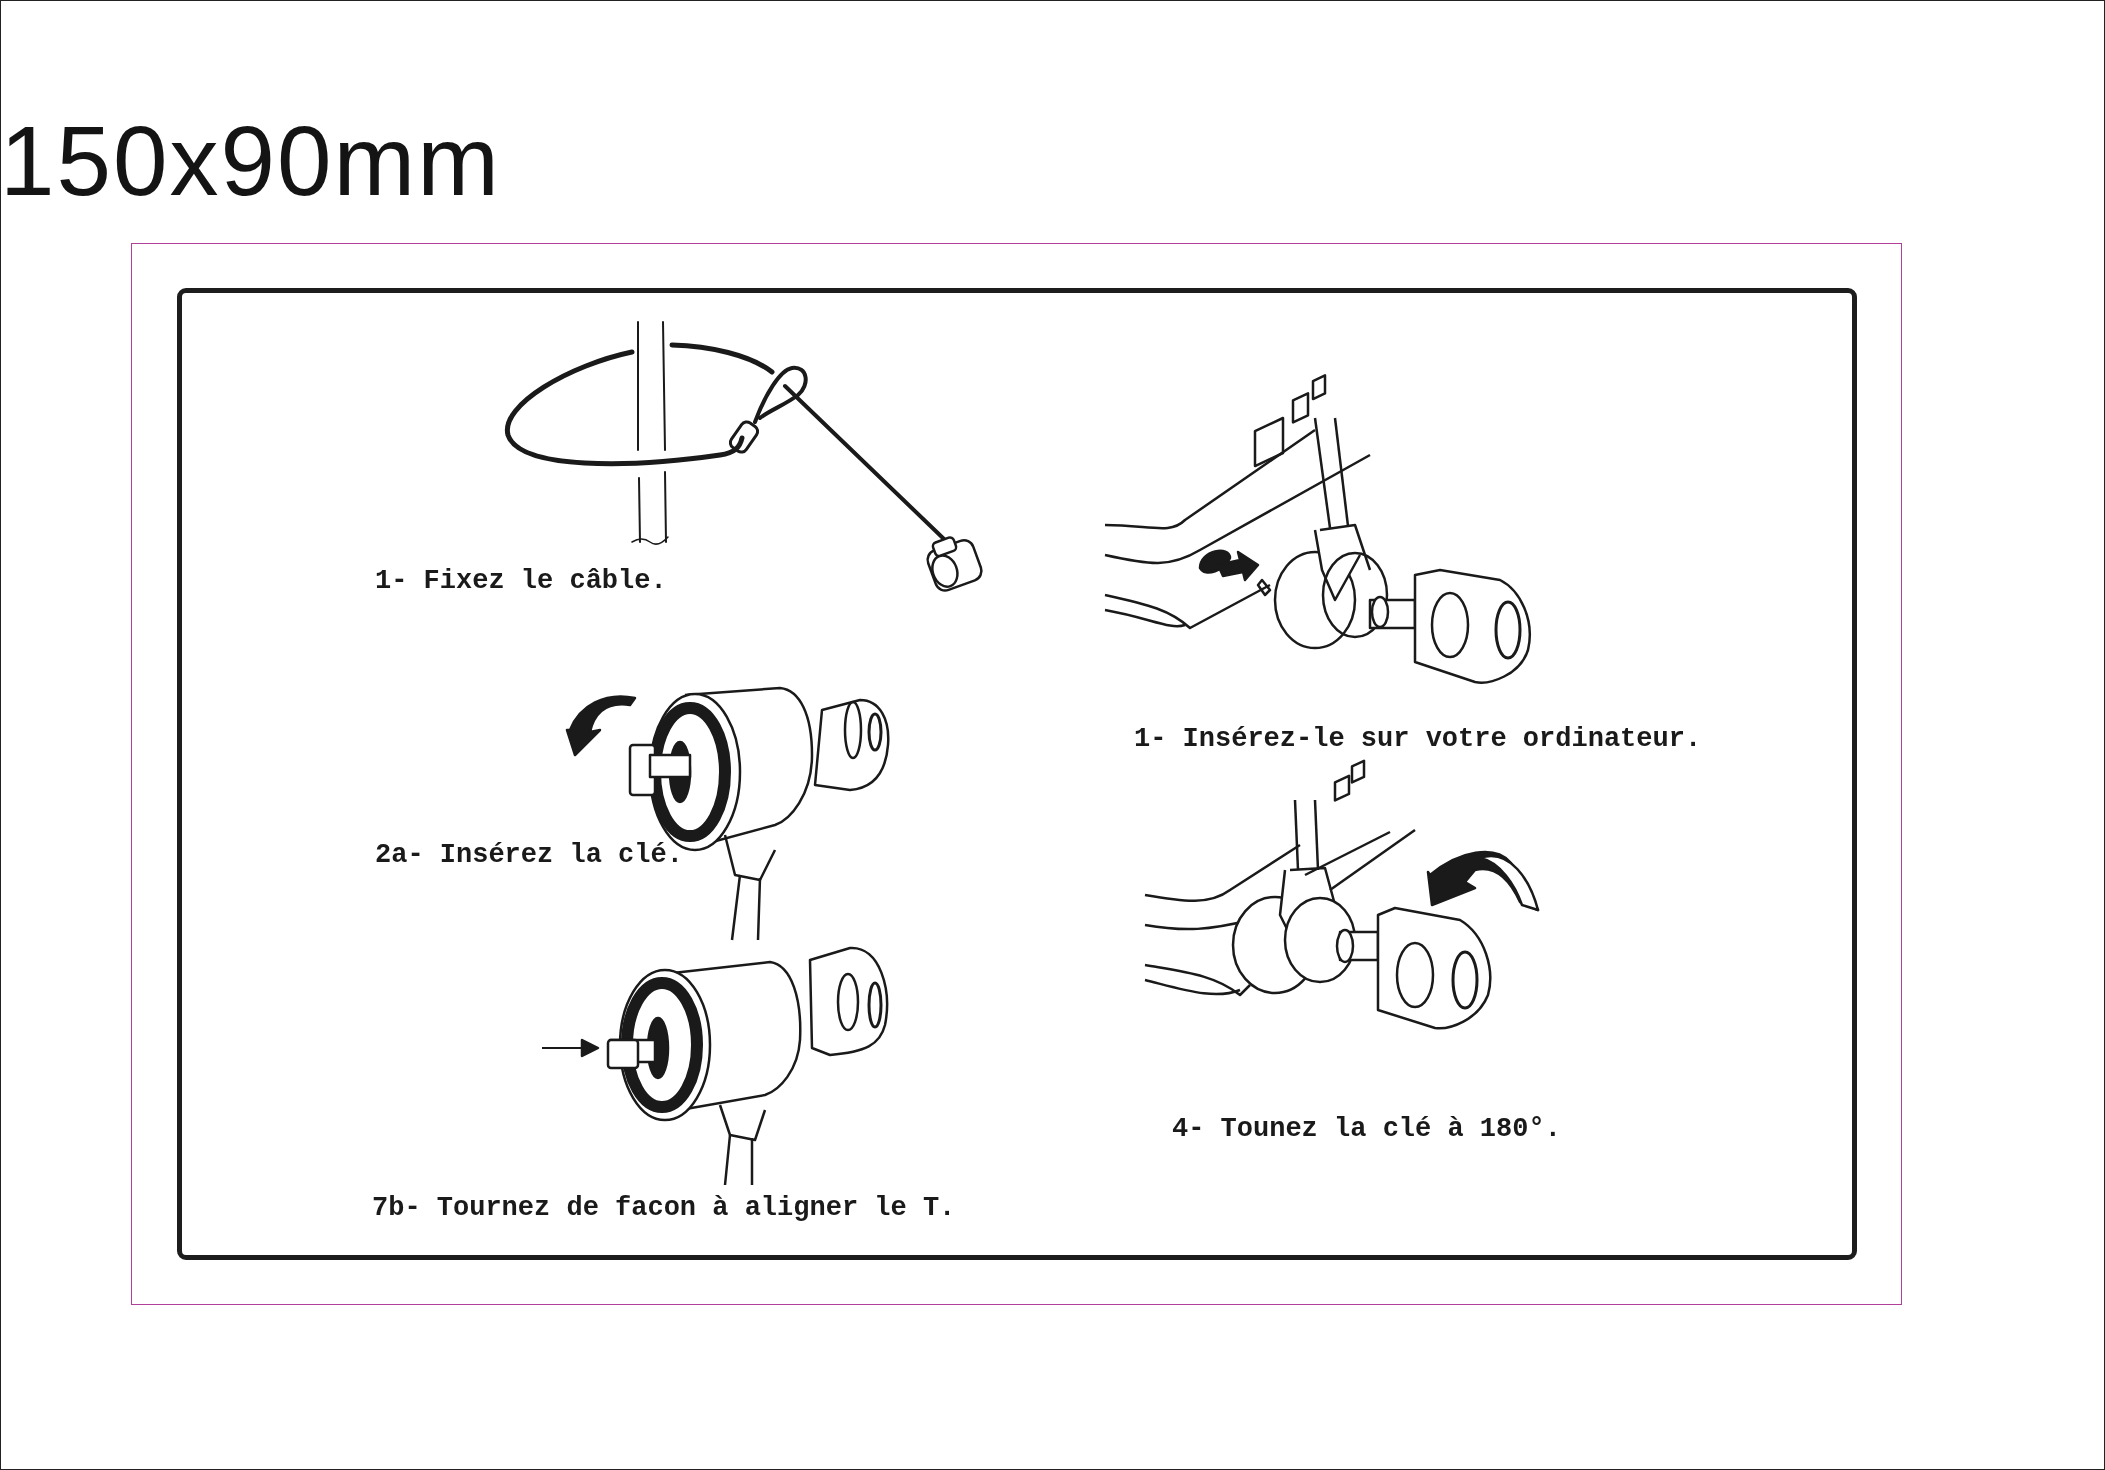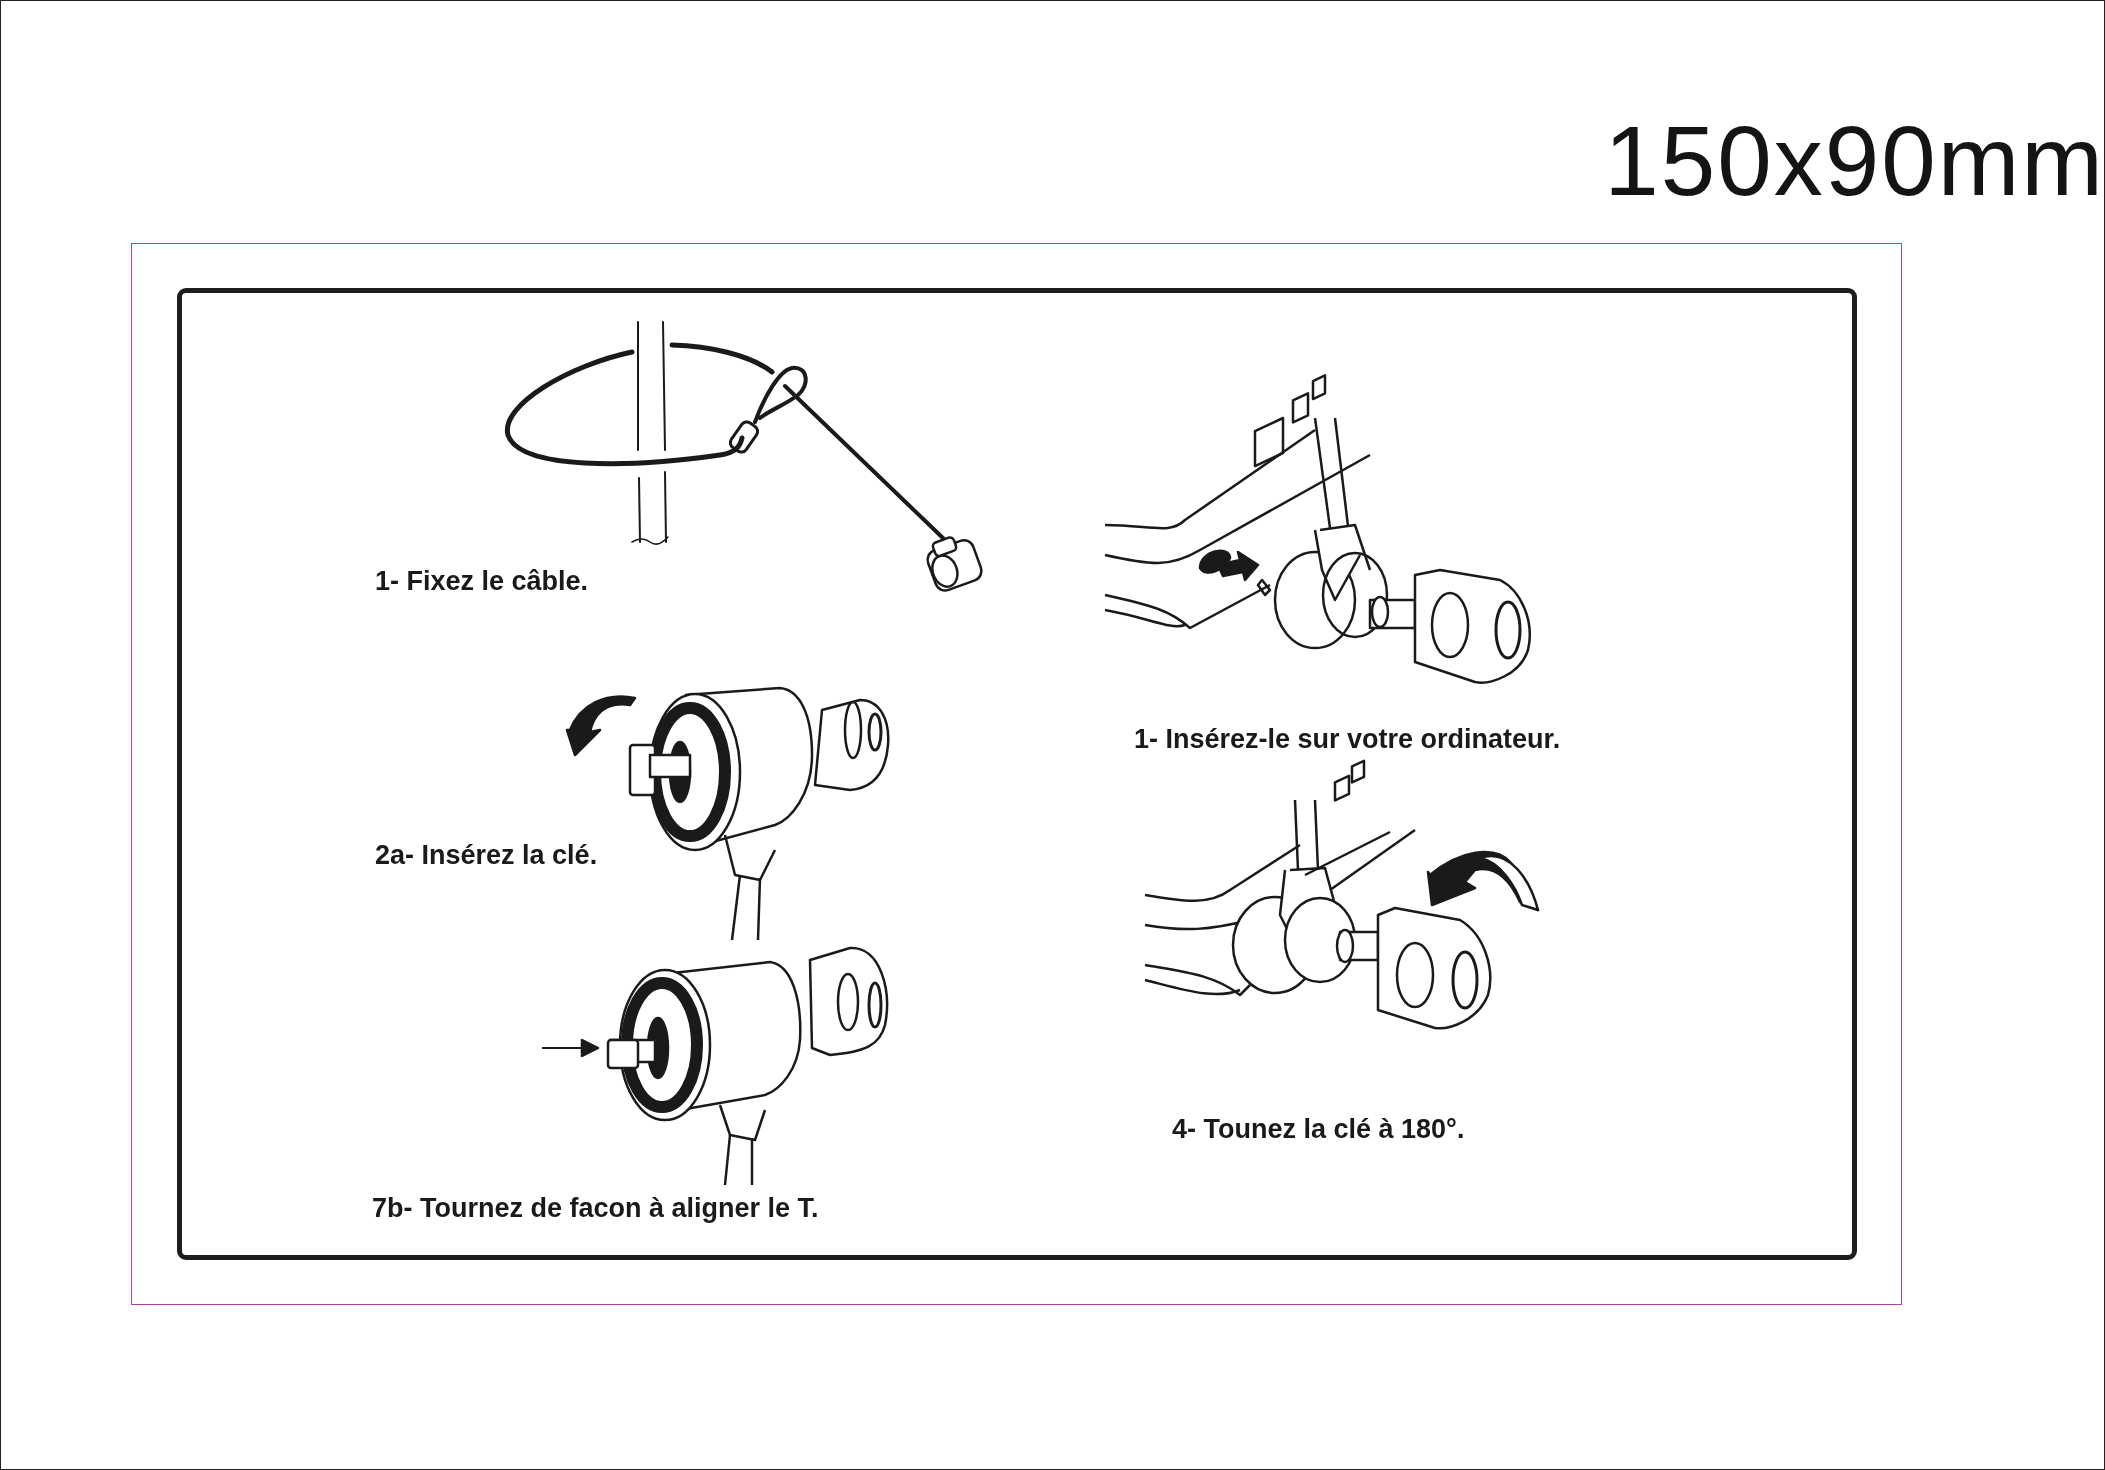--- a/index.html
+++ b/index.html
@@ -1,26 +1,26 @@
 <!DOCTYPE html>
 <html><head>
 <meta charset="utf-8">
 <style>
   html, body { margin:0; padding:0; background:#ffffff; }
   body { width:2105px; height:1470px; position:relative; overflow:hidden;
          font-family:"Liberation Sans", sans-serif; color:#1a1a1a; }
   .page-border { position:absolute; left:0; top:0; width:2103px; height:1468px;
                  border:1px solid #222; box-sizing:content-box; }
-  .title { position:absolute; left:0; width:2105px; top:105px; text-align:right;
+  .title { position:absolute; left:0; width:2105px; top:105px; text-align:left;
            font-size:98px; font-weight:400; letter-spacing:2px; color:#141414; }
   .trim-frame { position:absolute; left:131px; top:243px; width:1771px; height:1062px;
                 border:1px solid #b0409a; box-sizing:border-box; }
   .card { position:absolute; left:177px; top:288px; width:1680px; height:972px;
           border:5px solid #1d1d1d; border-radius:9px; box-sizing:border-box; }
-  .label { position:absolute; font-weight:700; font-size:27px; color:#1a1a1a; white-space:nowrap; }
+  .label { position:absolute; font-weight:700; font-size:27px; color:#1a1a1a; white-space:nowrap;font-family:Liberation Mono, monospace; }
   svg.illu { position:absolute; overflow:visible; }
   svg.illu * { vector-effect:non-scaling-stroke; }
 </style>
 </head>
 <body>
 
 <div class="page-border"></div>
 
 <div class="title">150x90mm</div>
 

